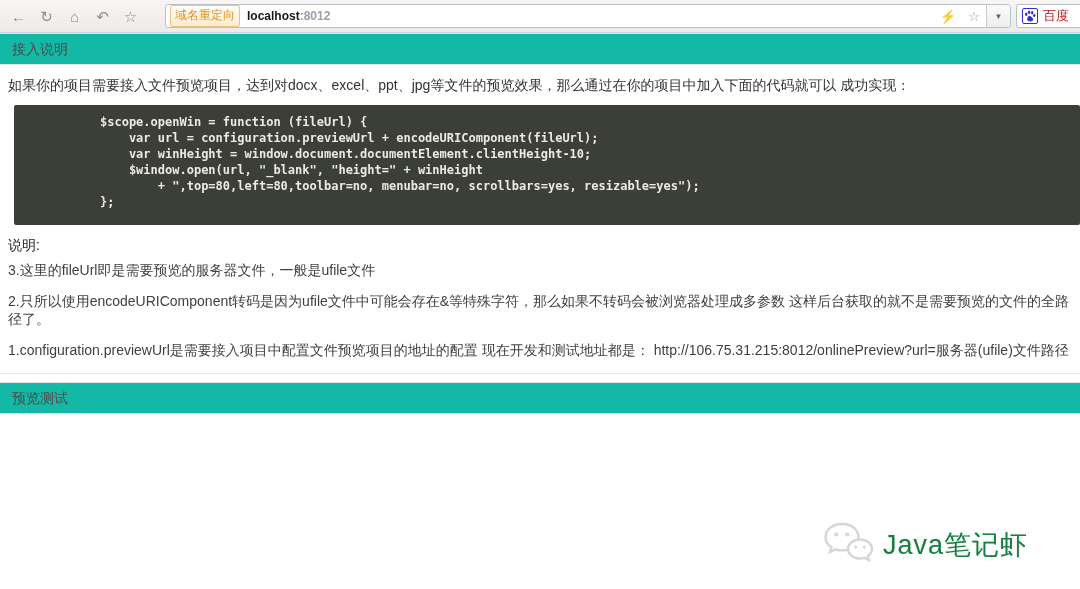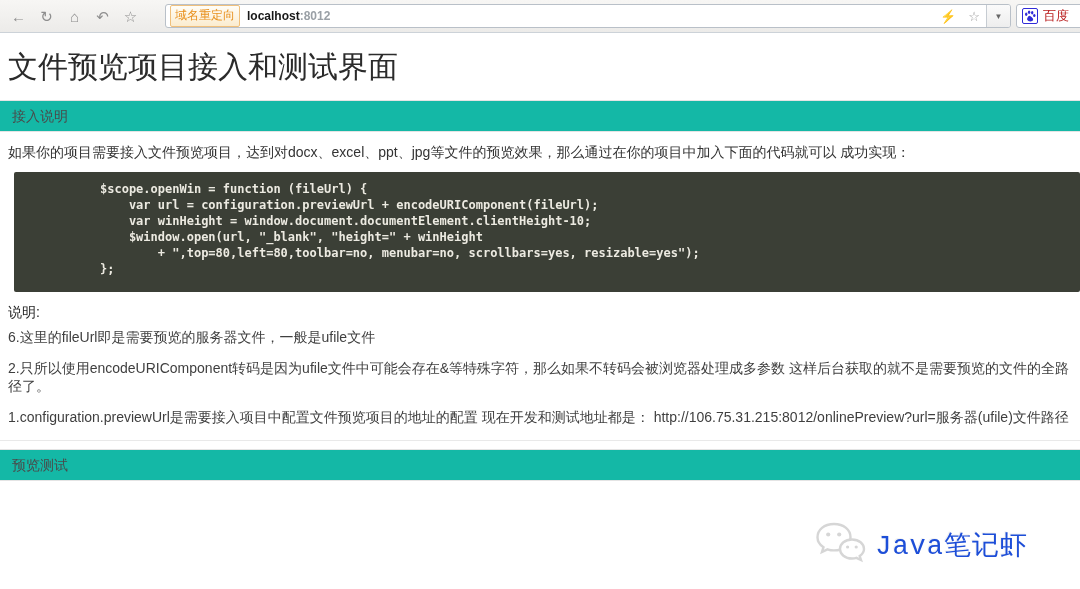--- a/index.html
+++ b/index.html
@@ -82,24 +82,23 @@
   .note { font-size: 14px; color: #3f3f3f; margin: 0 8px 13px 8px; }
   .divider { border-top: 1px solid #e9e9e9; margin-top: 10px; }
   .section-bar.second { margin-top: 8px; }
 
   
   .watermark {
     position: absolute; right: 52px; bottom: 20px;
     display: flex; align-items: center; gap: 9px;
   }
   .watermark-text {
-    font-size: 27px; color: #1d4ed8;
+    font-size: 27px; color: #15803d;
     text-shadow: 1px 1px 0 #fff, -1px -1px 0 #f2f2f2;
     letter-spacing: 1px;
-    font-family: Liberation Mono, monospace;
   }
 </style>
 </head>
 <body>
 
 <div class="toolbar">
   <div class="nav-icons">
     <span class="nav-icon">←</span>
     <span class="nav-icon">↻</span>
     <span class="nav-icon">⌂</span>
@@ -127,35 +126,34 @@
           <ellipse cx="10.3" cy="5.4" rx="1.2" ry="1.5"></ellipse>
           <path d="M3.2 8.2 Q4.6 5.4 6.1 5.9 Q7.6 6.4 8.9 8.5 Q9.8 10.3 8.2 11 Q6.2 11.8 4.4 10.9 Q2.5 10 3.2 8.2 Z"></path>
         </g>
       </svg>
     </span>
     <span class="search-text">百度</span>
   </div>
 </div>
 
 <div class="page">
-  <h1 class="page-title">文件预览项目接入和测试界面</h1>
 
   <div class="section-bar">接入说明</div>
 
   <p class="intro">如果你的项目需要接入文件预览项目，达到对docx、excel、ppt、jpg等文件的预览效果，那么通过在你的项目中加入下面的代码就可以 成功实现：</p>
 
   <pre class="code-block">$scope.openWin = function (fileUrl) {
     var url = configuration.previewUrl + encodeURIComponent(fileUrl);
     var winHeight = window.document.documentElement.clientHeight-10;
     $window.open(url, "_blank", "height=" + winHeight
         + ",top=80,left=80,toolbar=no, menubar=no, scrollbars=yes, resizable=yes");
 };</pre>
 
   <div class="notes-title">说明:</div>
-  <div class="note">6.这里的fileUrl即是需要预览的服务器文件，一般是ufile文件</div>
+  <div class="note">3.这里的fileUrl即是需要预览的服务器文件，一般是ufile文件</div>
   <div class="note">2.只所以使用encodeURIComponent转码是因为ufile文件中可能会存在&amp;等特殊字符，那么如果不转码会被浏览器处理成多参数 这样后台获取的就不是需要预览的文件的全路径了。</div>
   <div class="note">1.configuration.previewUrl是需要接入项目中配置文件预览项目的地址的配置 现在开发和测试地址都是：  http://106.75.31.215:8012/onlinePreview?url=服务器(ufile)文件路径</div>
 
   <div class="divider"></div>
   <div class="section-bar second">预览测试</div>
 
   <div class="watermark">
     <span>
       <svg width="52" height="44" viewBox="0 0 52 44">
         <g fill="#ffffff" stroke="#d6d6d6" stroke-width="2.4">

